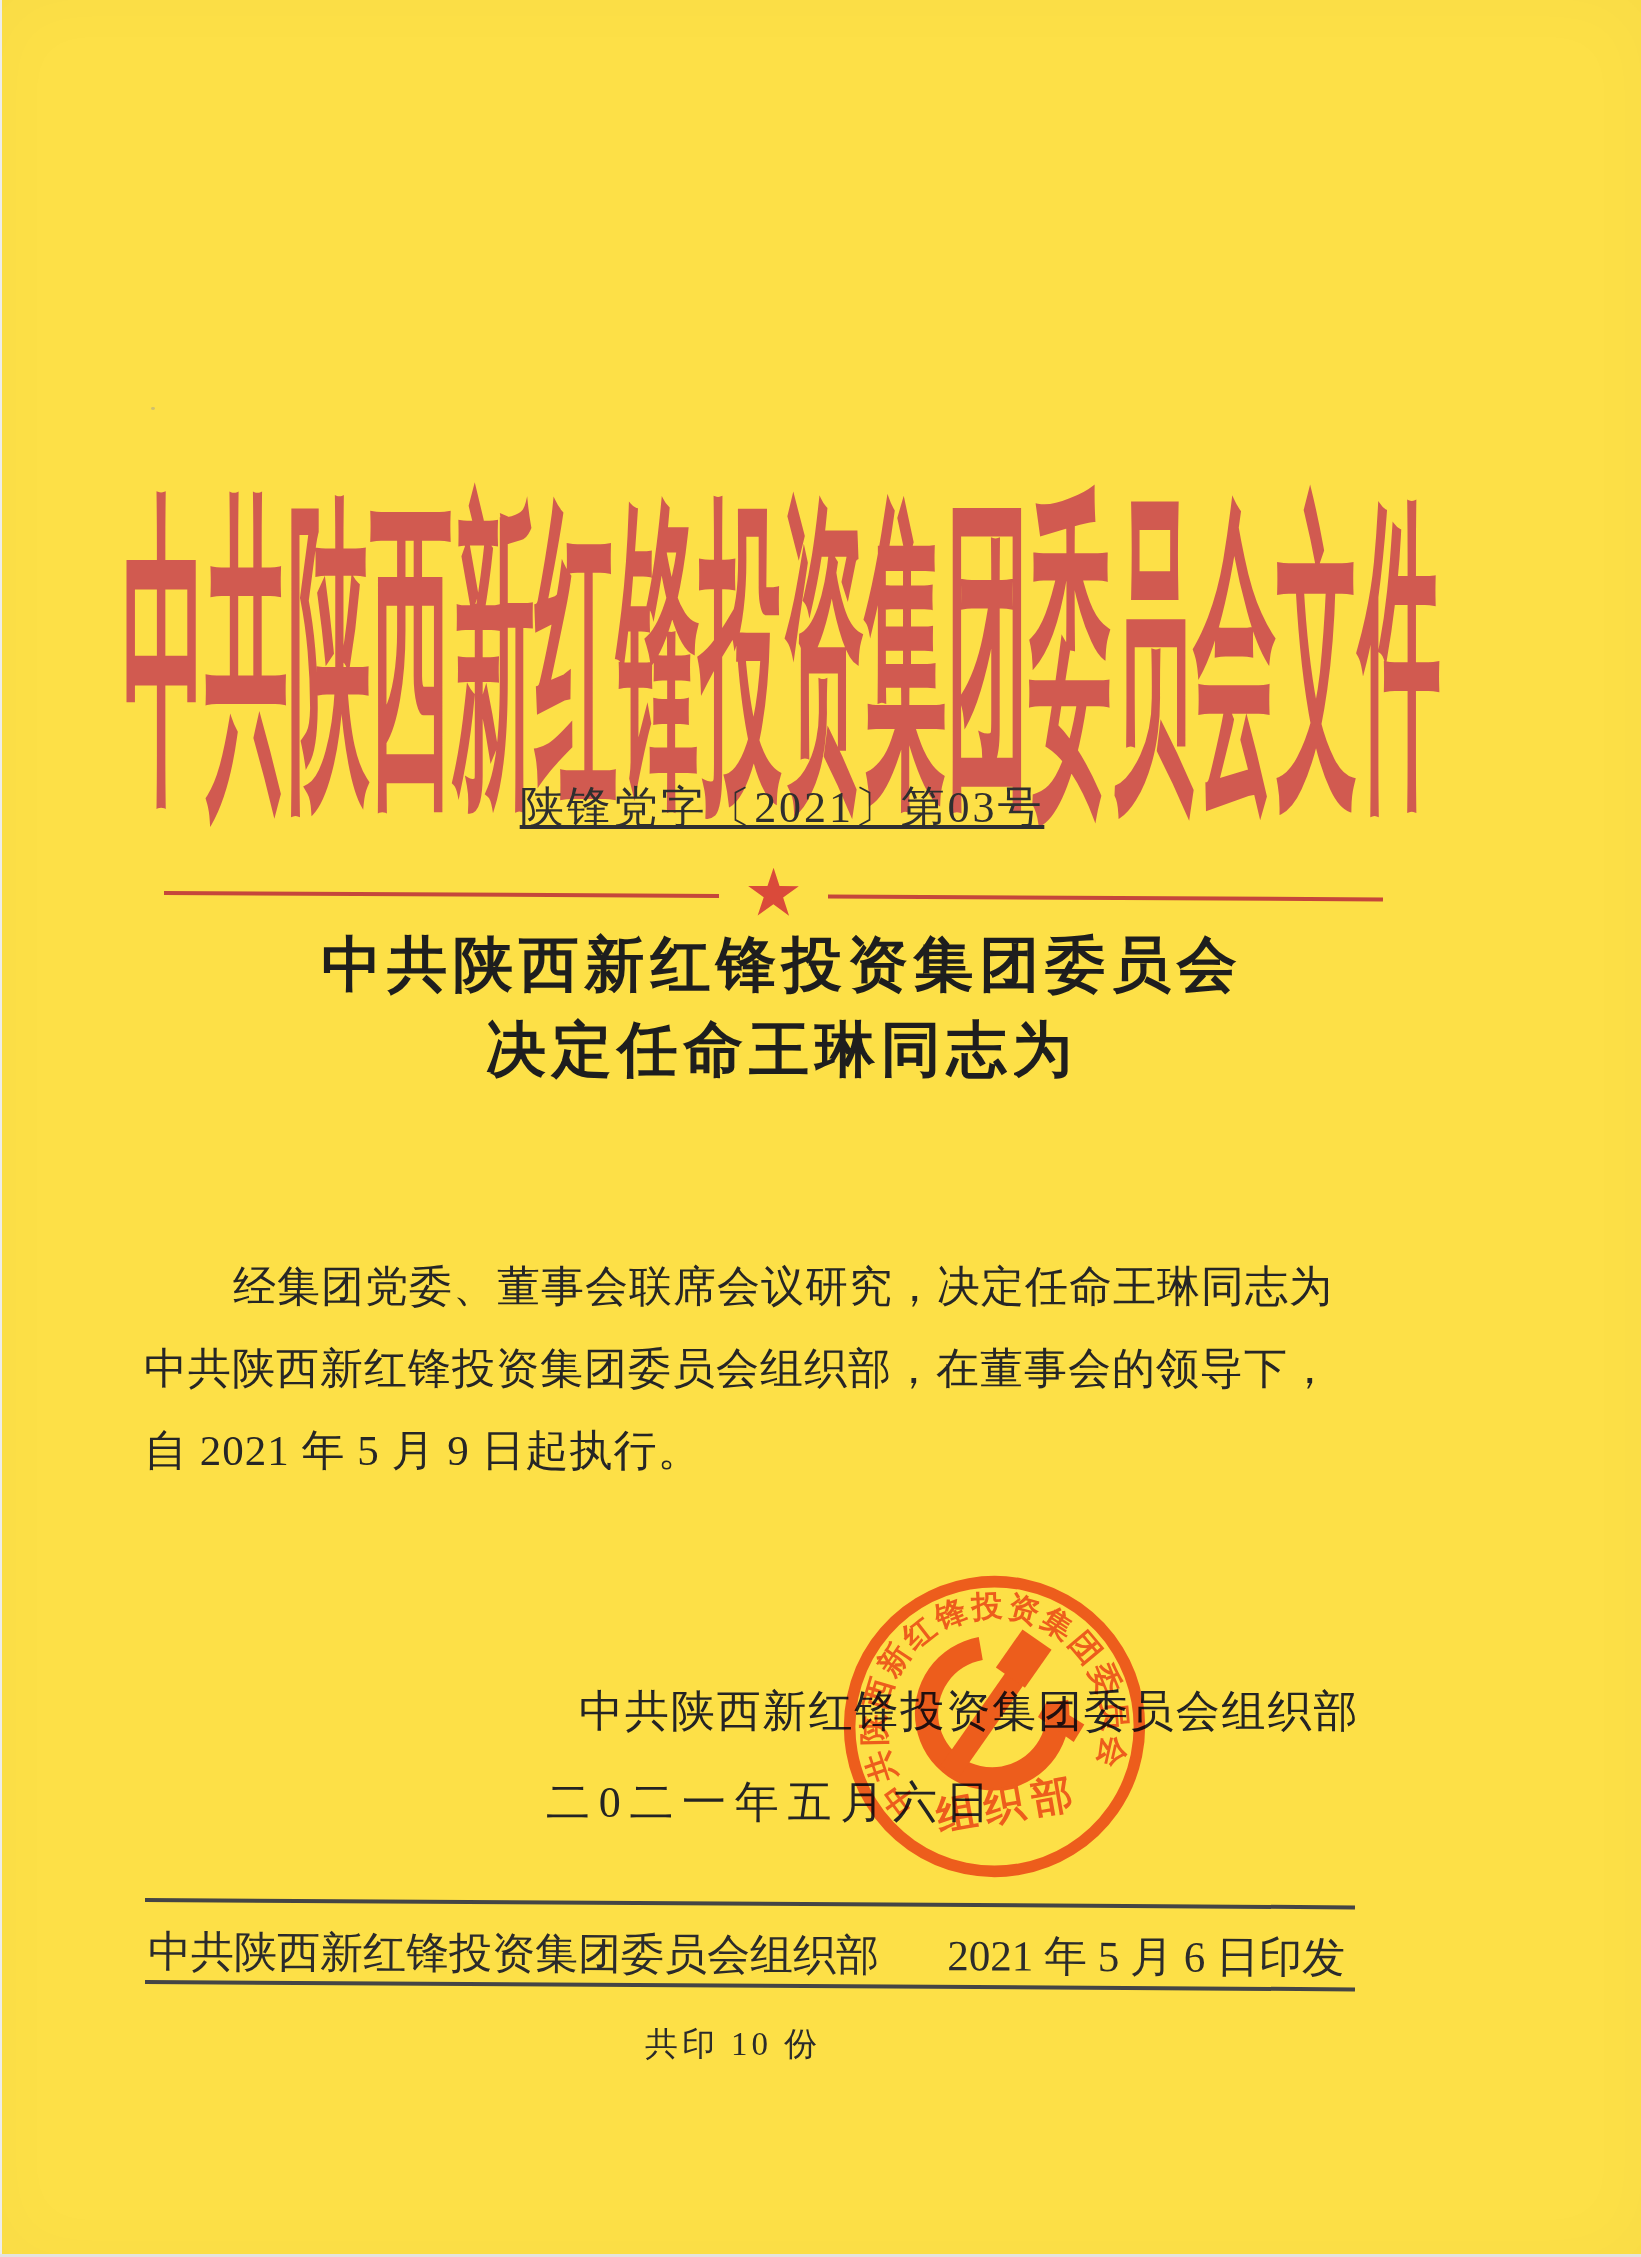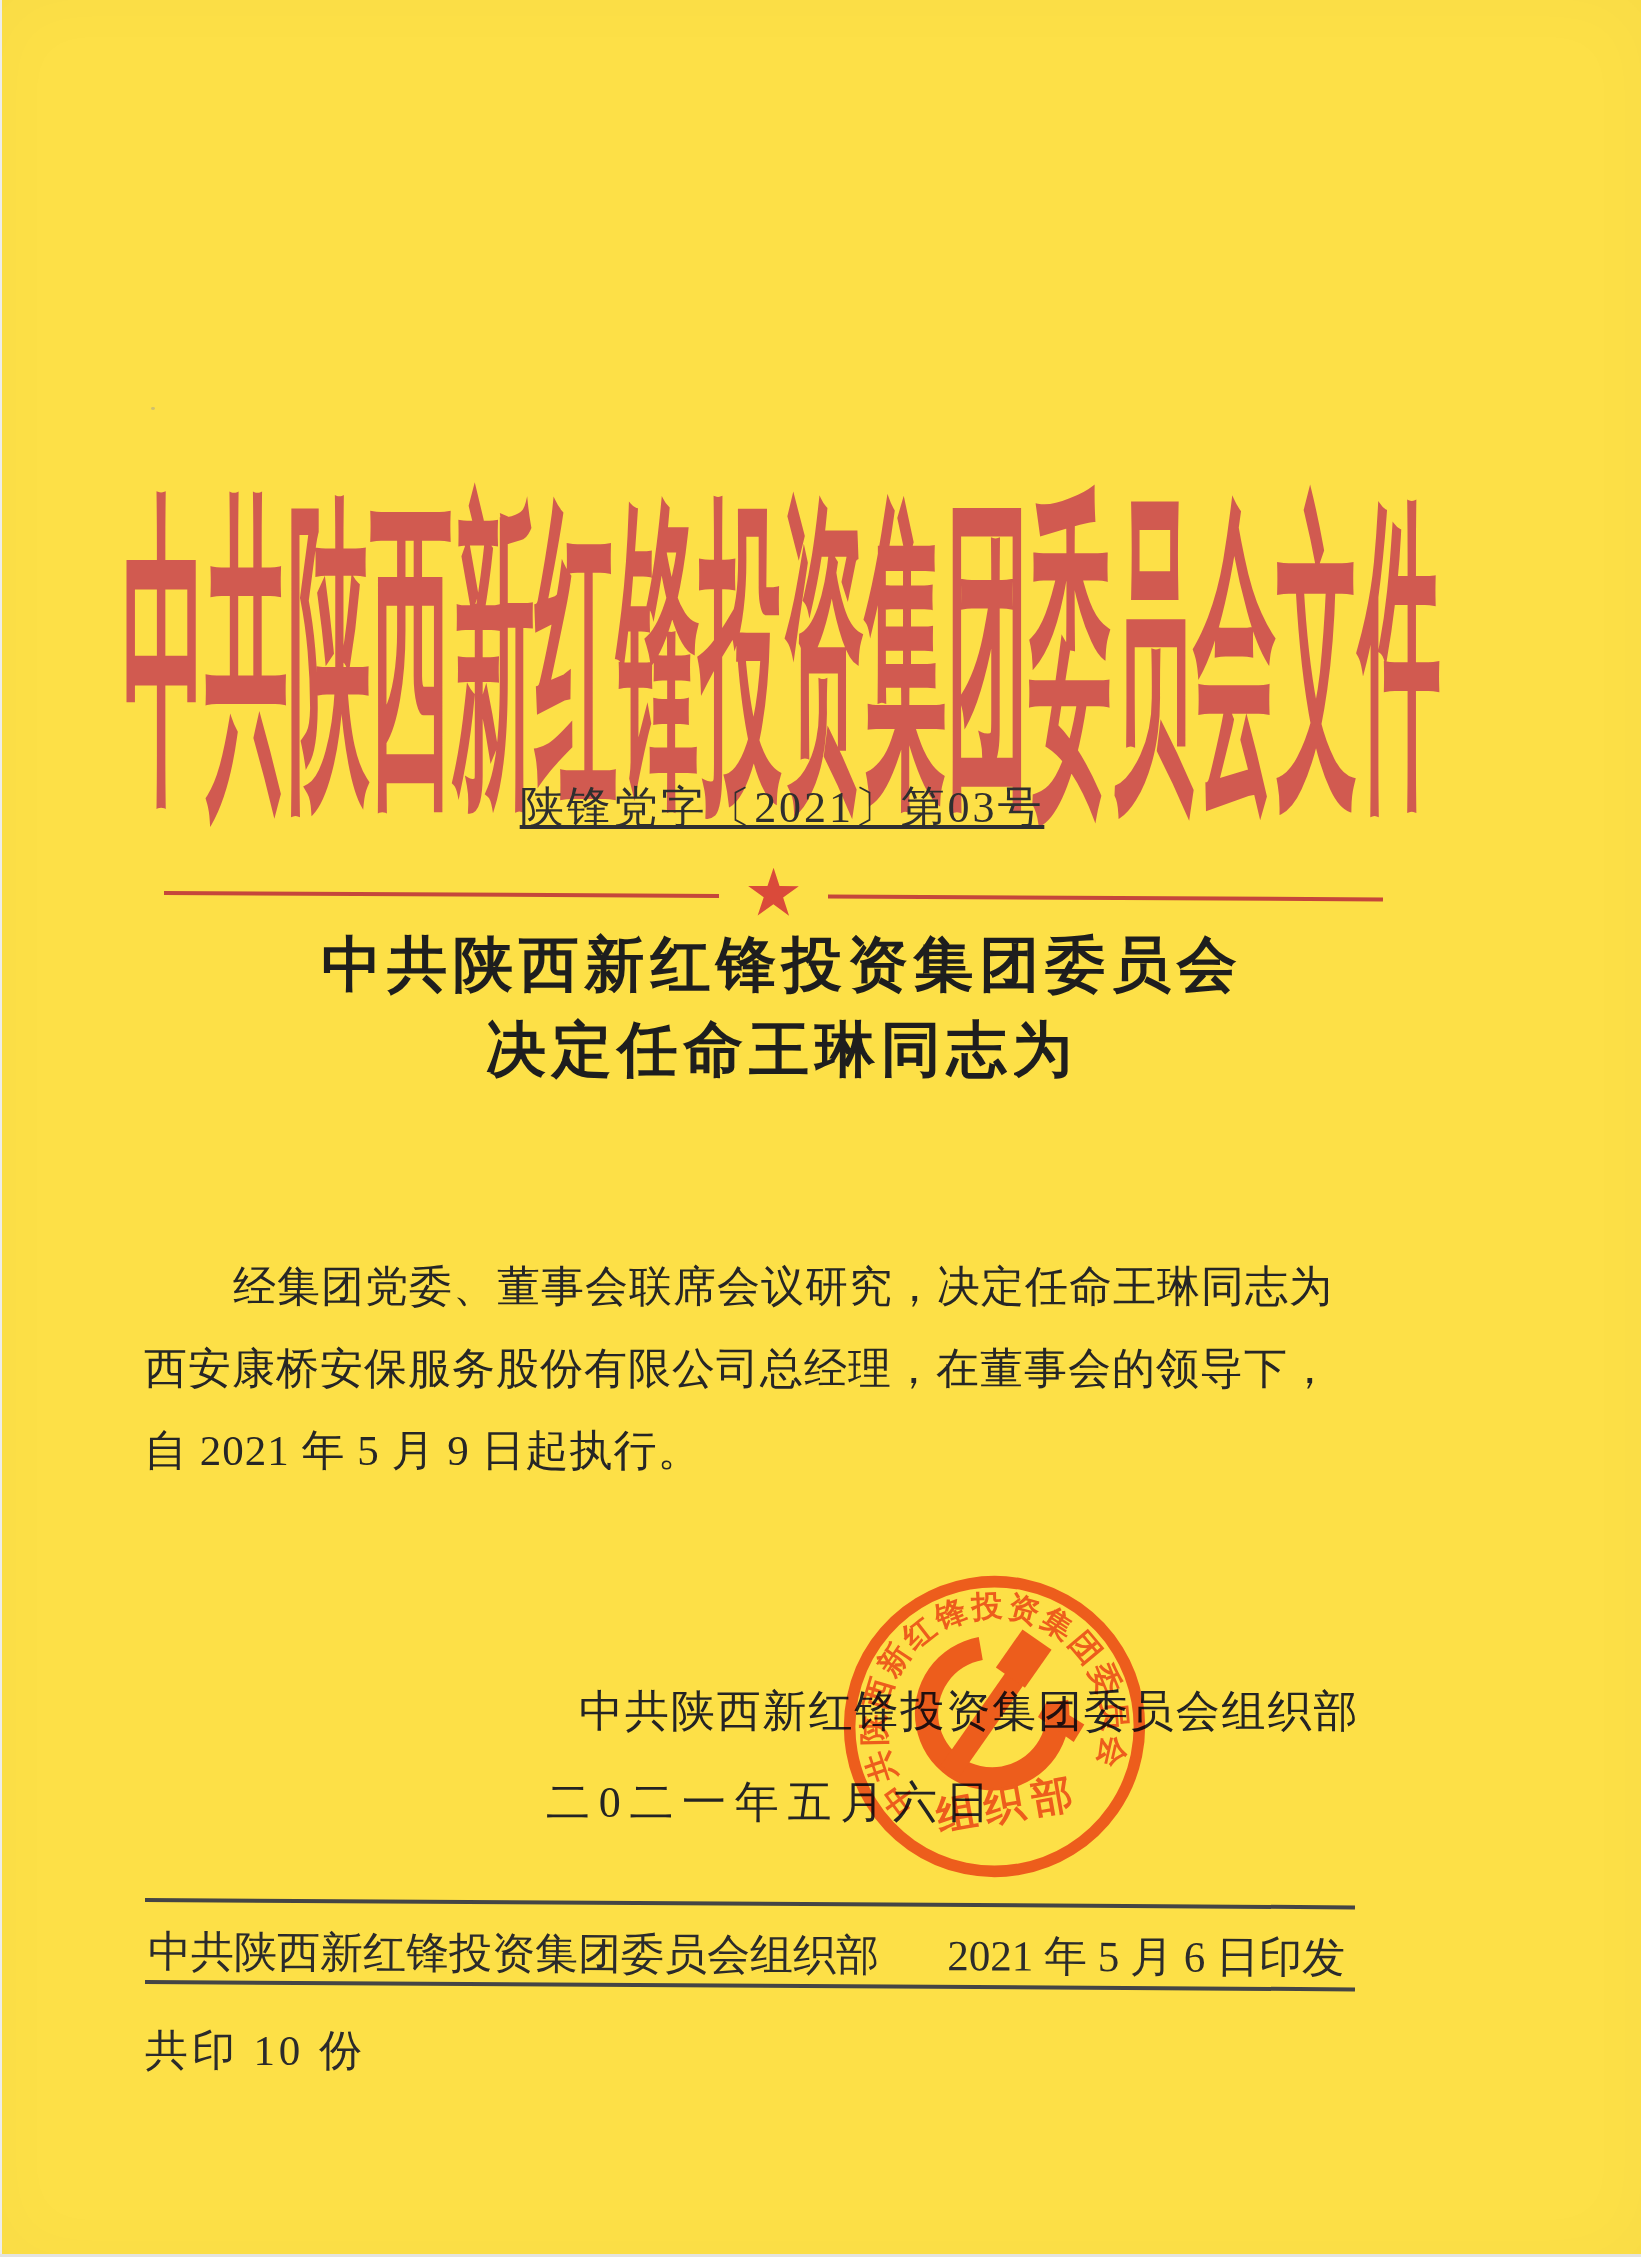--- a/index.html
+++ b/index.html
@@ -80,22 +80,22 @@
   }
   .footer-rule.r1{top:1898px;}
   .footer-rule.r2{top:1980px;}
   .footer-row{
     position:absolute;left:148px;top:1923px;width:1197px;
     display:flex;justify-content:space-between;align-items:baseline;
     font-size:43px;color:#2b2b2b;white-space:nowrap;
     transform:rotate(0.3deg);transform-origin:left center;
   }
   .copies{
-    position:absolute;left:145px;top:2022px;width:1176px;text-align:left;
-    font-size:43px;letter-spacing:3.9px;color:#2b2b2b;white-space:nowrap;
+    position:absolute;left:145px;top:2022px;width:1176px;text-align:center;
+    font-size:33px;letter-spacing:3.9px;color:#2b2b2b;white-space:nowrap;
   }
 </style>
 </head>
 <body>
 
 <div class="page">
 
   <div class="edge-left"></div>
   <div class="edge-bottom"></div>
   <div class="speck" style="left:151px;top:407px;width:3.9px;height:2.9px;"></div>
@@ -111,21 +111,21 @@
     <div class="seg"></div>
   </div>
 
   <div class="headings">
     <div>中共陕西新红锋投资集团委员会</div>
     <div>决定任命王琳同志为</div>
   </div>
 
   <div class="body-text">
     <div class="body-line first">经集团党委、董事会联席会议研究，决定任命王琳同志为</div>
-    <div class="body-line">西安康桥安保服务股份有限公司总经理，在董事会的领导下，</div>
+    <div class="body-line">中共陕西新红锋投资集团委员会组织部，在董事会的领导下，</div>
     <div class="body-line">自 2021 年 5 月 9 日起执行。</div>
   </div>
 
   <div class="signature">中共陕西新红锋投资集团委员会组织部</div>
   <div class="sig-date">二0二一年五月六日</div>
 
   <svg class="seal" viewBox="-190 -190 380 380">
     <g opacity="0.82">
       <circle r="150" fill="none" stroke="#ec4a40" stroke-width="12"></circle>
       <defs>

